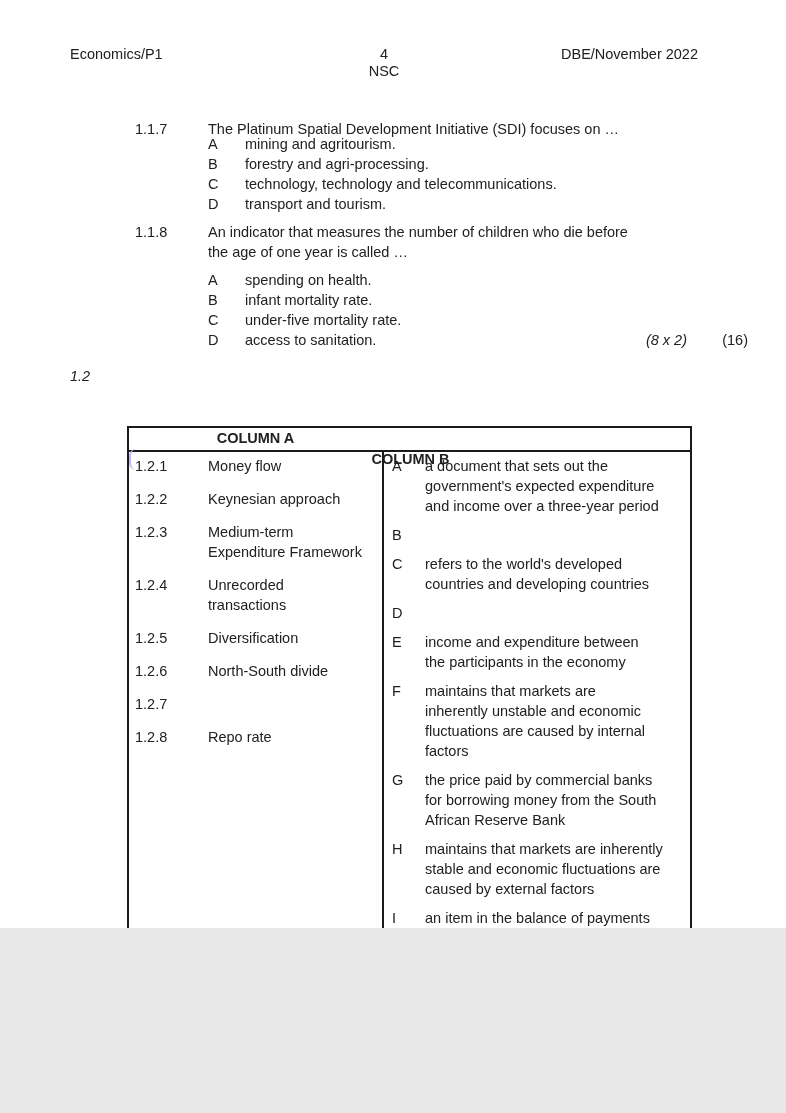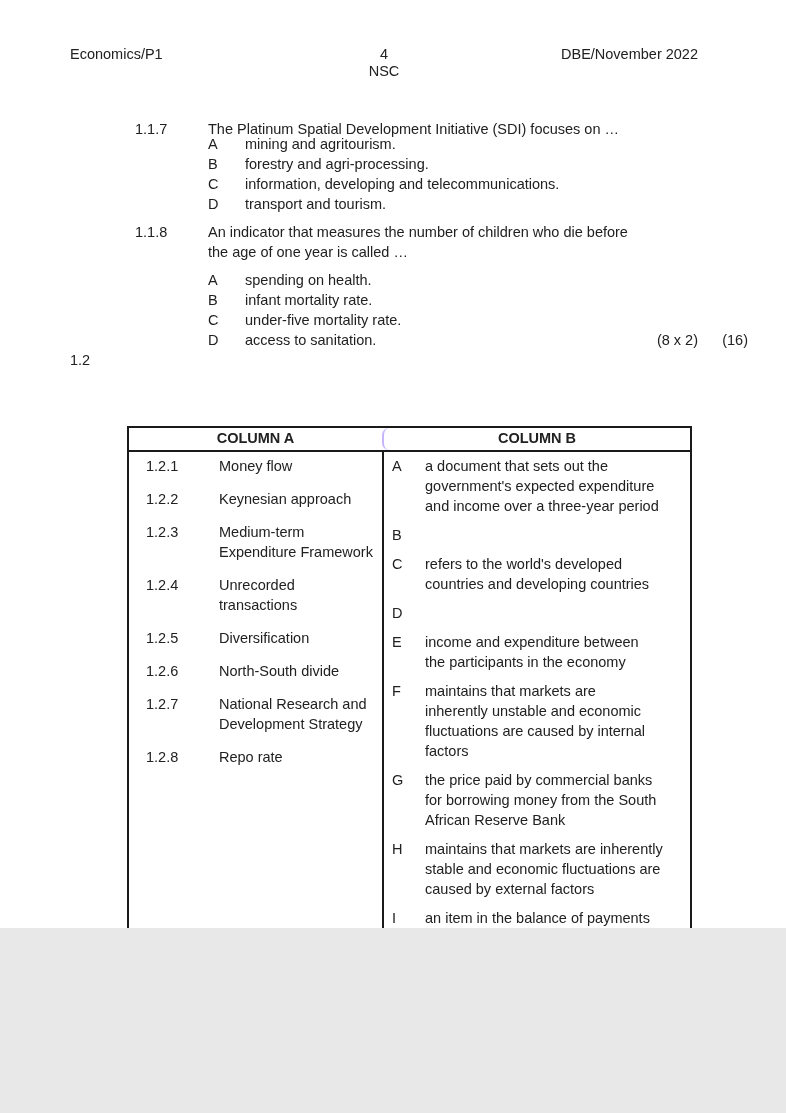--- a/index.html
+++ b/index.html
@@ -23,48 +23,48 @@
   .h-session { right: 88px; top: 44px; }
   .f-left    { left: 70px; top: 1045px; }
   .f-right   { right: 86px; top: 1045px; }
 
   
   .qblock { display: flex; }
   .qblock .qnum { width: 73px; flex-shrink: 0; }
   .qblock .qtext { flex: 1; white-space: pre-line; }
   .q117 { left: 135px; top: 96px; right: 40px; margin-top: 23px; }
   .q118 { left: 135px; top: 222px; right: 22px; }
-  .q12  { left: 70px;  top: 350px; right: 86px; }
+  .q12  { left: 70px;  top: 366px; right: 86px; font-style: italic; }
   .q12 .qnum { width: 65px; }
 
   .opts117 { left: 208px; top: 134px; right: 40px; }
   .opts118 { left: 208px; top: 270px; right: 40px; }
   .opt { display: flex; }
   .opt .ltr { width: 37px; flex-shrink: 0; }
 
   .marks { text-align: right; }
-  .m118-calc  { top: 330px; right: 88px; }
+  .m118-calc  { top: 330px; right: 99px; font-style: italic; }
   .m118-total { top: 330px; right: 38px; }
   .m12-calc   { top: 1028px; right: 96px; margin-left: 12px; }
   .m12-total  { top: 1028px; right: 49px; }
 
   
   .match-table {
     left: 127px; top: 426px;
     width: 565px; height: 603px;
     box-sizing: border-box;
     border: 2px solid #1a1a1a;
   }
-  .t-header { display: flex; height: 22px; border-bottom: 2px solid #1a1a1a; font-weight: bold; }
+  .t-header { display: flex; height: 22px; border-bottom: 2px solid #1a1a1a; font-weight: bold; flex-direction: column; }
   .t-header .hca { width: 253px; text-align: center; line-height: 21px; }
   .t-header .hcb { flex: 1; border-left: 2px solid #c4b5fd; text-align: center; line-height: 21px; border-radius: 7px; }
   .t-body { display: flex; height: 577px; overflow: hidden; }
   .col-a { width: 253px; padding-top: 4px; box-sizing: border-box; }
   .col-b { flex: 1; border-left: 2px solid #1a1a1a; padding-top: 4px; box-sizing: border-box; }
-  .a-item { display: flex; margin-bottom: 13px; padding-left: 17px; }
+  .a-item { display: flex; margin-bottom: 13px; padding-left: 6px; }
   .a-item .num { width: 73px; flex-shrink: 0; }
   .a-item .txt { width: 168px; white-space: pre-line; }
   .b-item { display: flex; margin-bottom: 9px; padding-left: 8px; }
   .b-item .ltr { width: 33px; flex-shrink: 0; }
   .b-item .txt { width: 263px; white-space: pre-line; }
 </style>
 </head>
 <body>
 
 <div class="page">
@@ -82,21 +82,21 @@
     <div class="opt">
       <span class="ltr">A</span>
       <span class="txt">mining and agritourism.</span>
     </div>
     <div class="opt">
       <span class="ltr">B</span>
       <span class="txt">forestry and agri-processing.</span>
     </div>
     <div class="opt">
       <span class="ltr">C</span>
-      <span class="txt">information, developing and telecommunications.</span>
+      <span class="txt">technology, technology and telecommunications.</span>
     </div>
     <div class="opt">
       <span class="ltr">D</span>
       <span class="txt">transport and tourism.</span>
     </div>
   </div>
 
   <div class="abs qblock q118">
     <span class="qnum">1.1.8</span>
     <span class="qtext">An indicator that measures the number of children who die before
@@ -155,22 +155,20 @@
         <div class="a-item">
           <span class="num">1.2.5</span>
           <span class="txt">Diversification</span>
         </div>
         <div class="a-item">
           <span class="num">1.2.6</span>
           <span class="txt">North-South divide</span>
         </div>
         <div class="a-item">
           <span class="num">1.2.7</span>
-          <span class="txt">National Research and
-Development Strategy</span>
         </div>
         <div class="a-item">
           <span class="num">1.2.8</span>
           <span class="txt">Repo rate</span>
         </div>
       </div>
       <div class="col-b">
         <div class="b-item">
           <span class="ltr">A</span>
           <span class="txt">a document that sets out the

